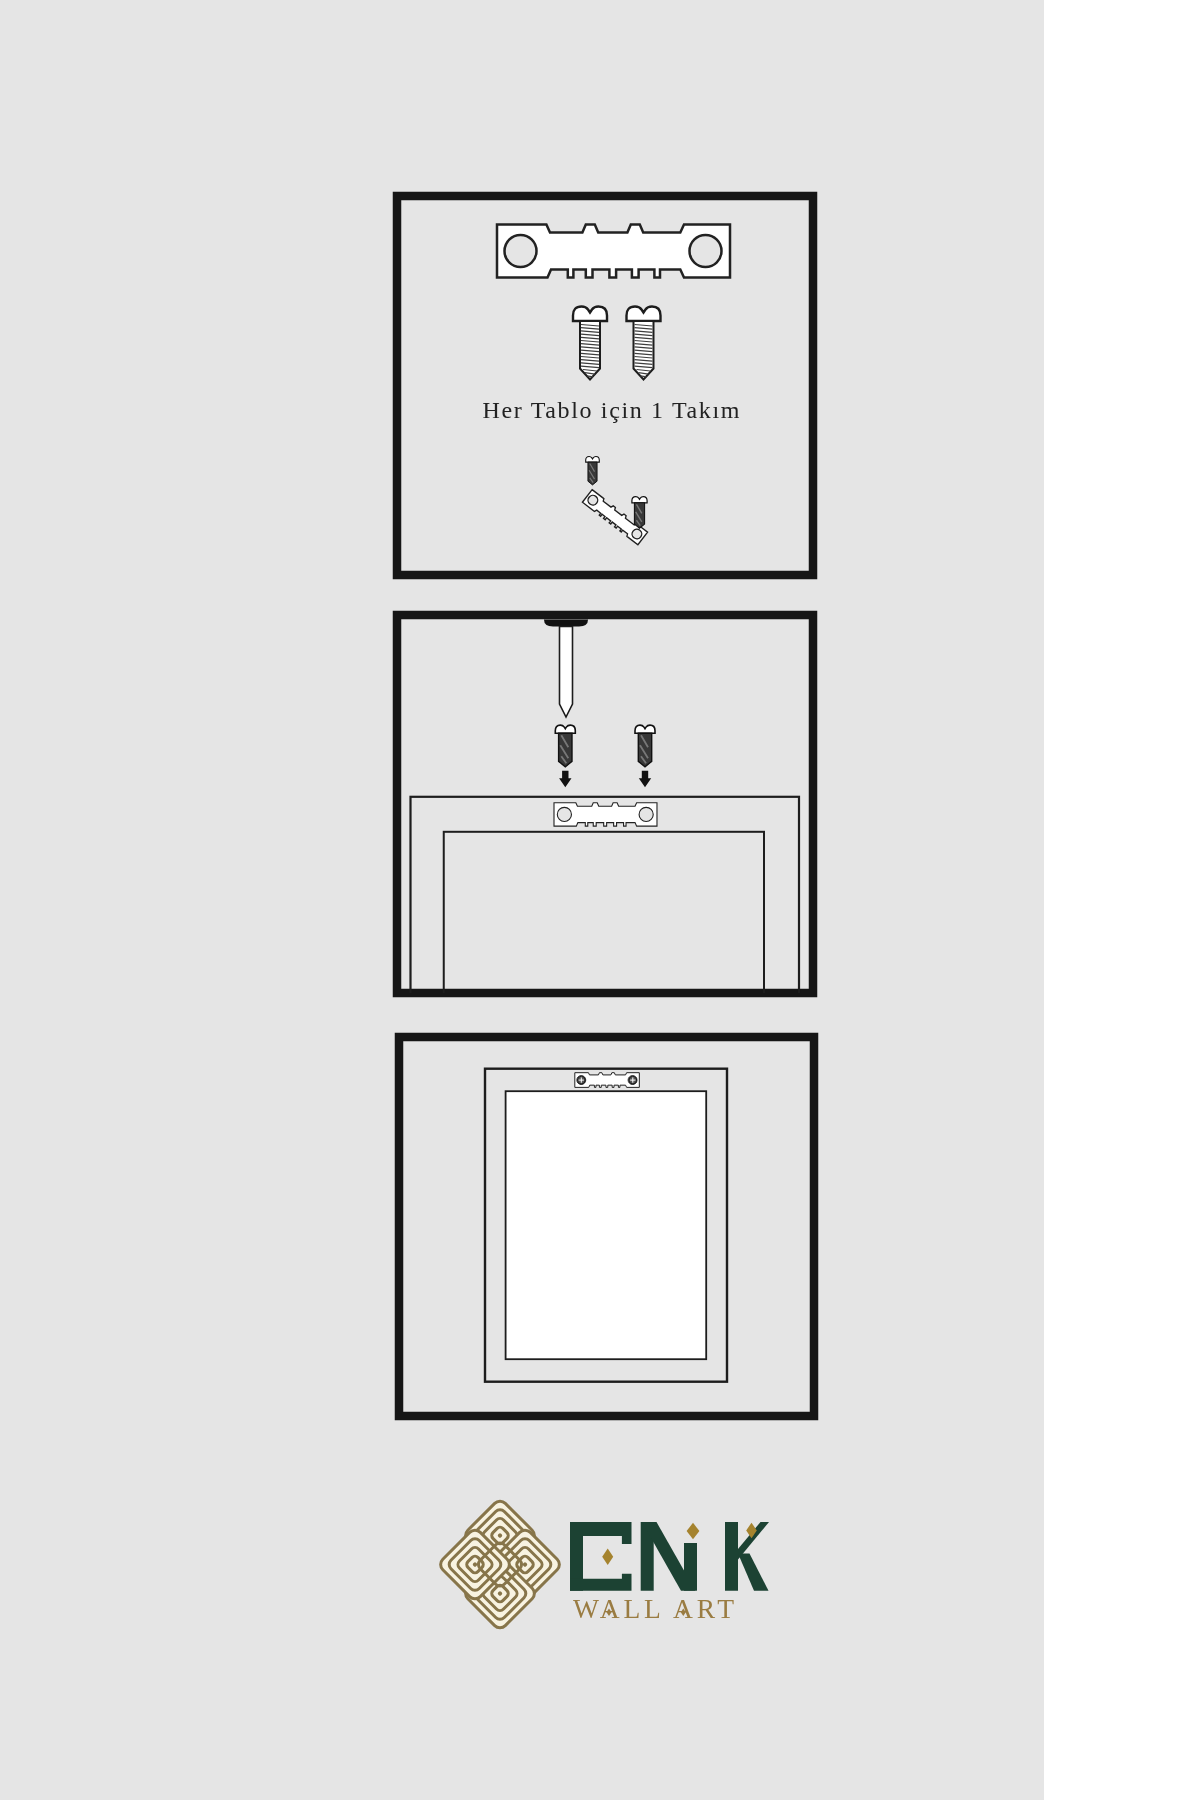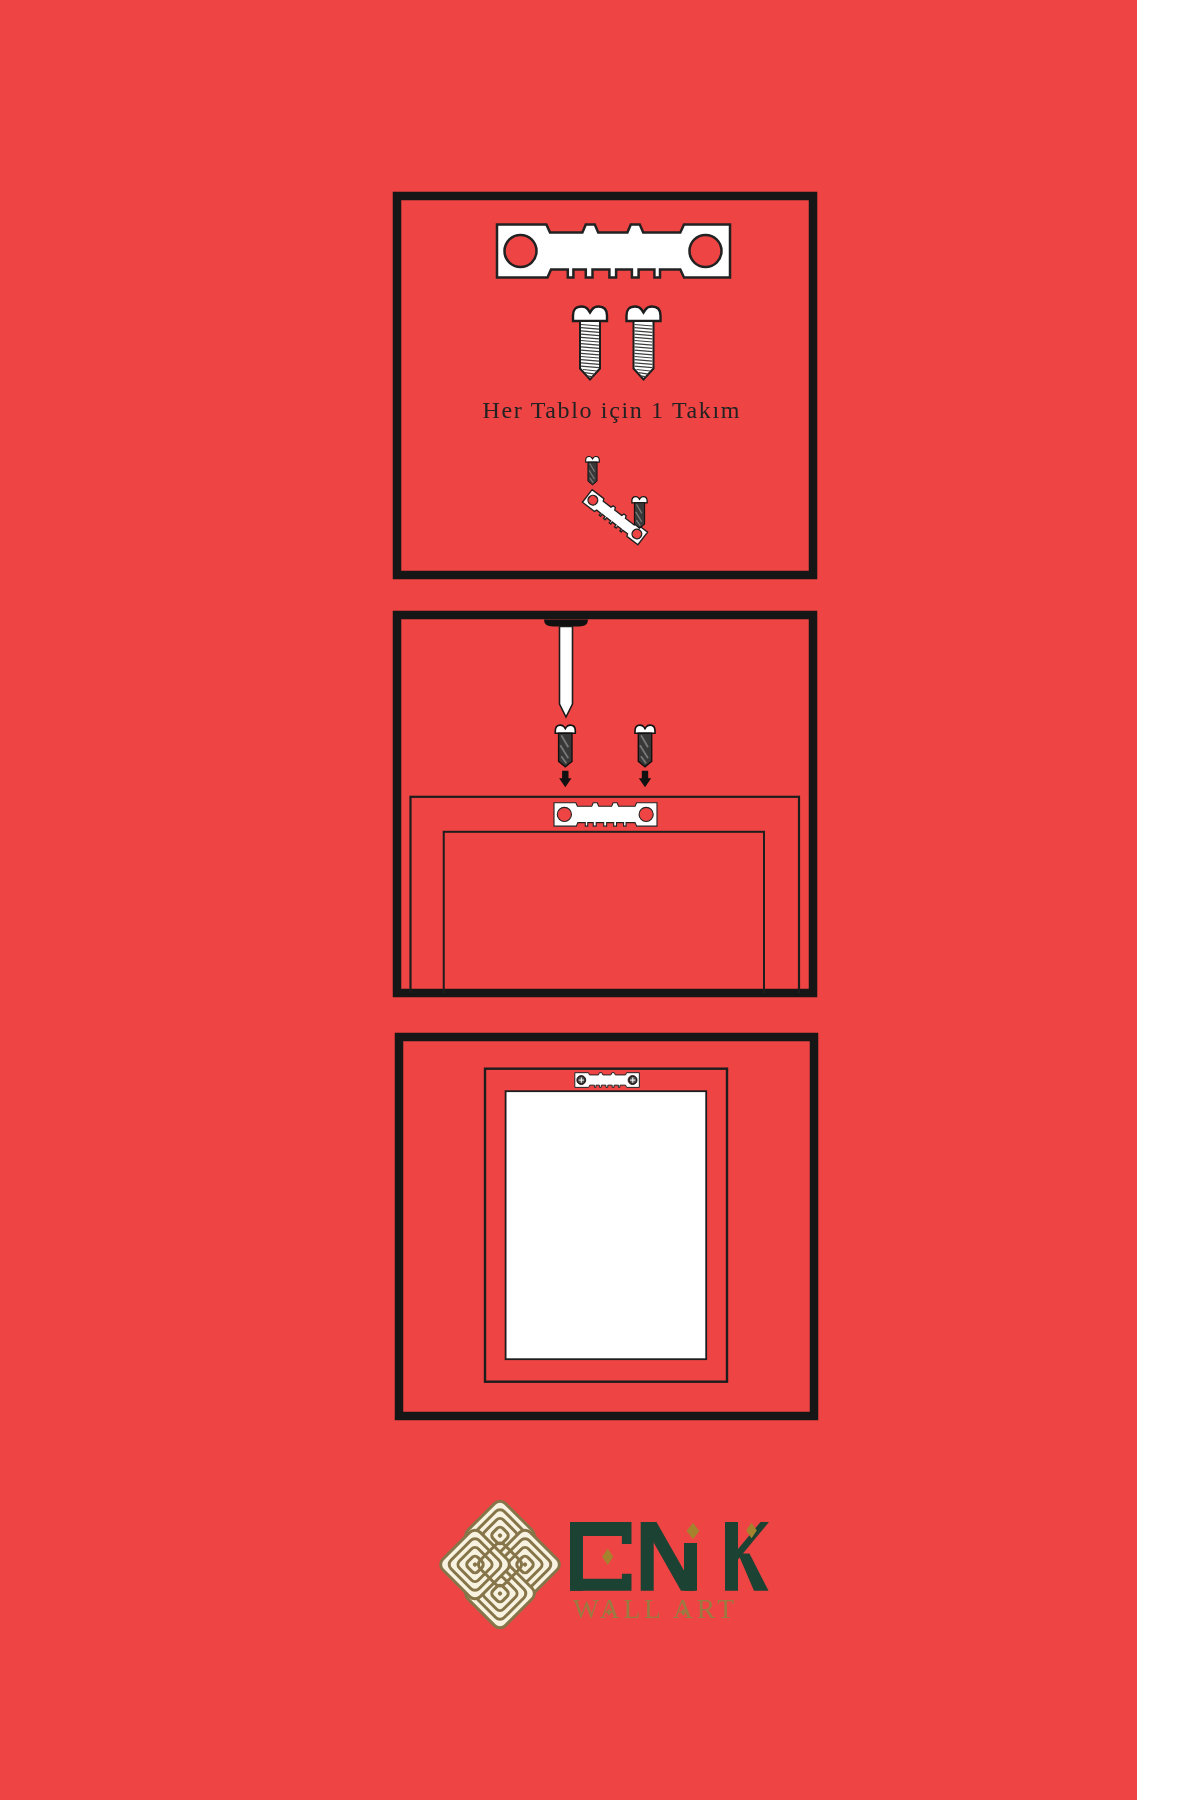--- a/index.html
+++ b/index.html
@@ -1,16 +1,16 @@
 <!DOCTYPE html>
 <html><head>
 <meta charset="utf-8">
 <style>
   html,body{margin:0;padding:0;background:#ffffff;}
-  #page{position:relative;width:1137px;height:1800px;background:#ef4444;overflow:hidden;
+  #page{position:relative;width:1044px;height:1800px;background:#e5e5e5;overflow:hidden;
         font-family:"Liberation Serif", serif;}
   svg{position:absolute;left:0;top:0;}
 </style>
 </head>
 <body>
 <div id="page">
 <svg width="1200" height="1800" viewBox="0 0 1200 1800">
   <defs>
     <path id="hanger" fill-rule="evenodd" d="M0,0 H49.4 L53,8 H85.4 L88.8,0 H97.8 L101.2,8 H130.4 L133.8,0 H142.8 L146.2,8 H183.3 L187,0 H233 V53 H187 L183.3,45 H163 V53 H157.4 V45 H141.6 V53 H134.9 V45 H119.1 V53 H112.4 V45 H95.5 V53 H88.8 V45 H76.4 V53 H70.8 V45 H54 L50.5,53 H0 Z
       M23.5,26.5 m-16,0 a16,16 0 1,0 32,0 a16,16 0 1,0 -32,0 Z

